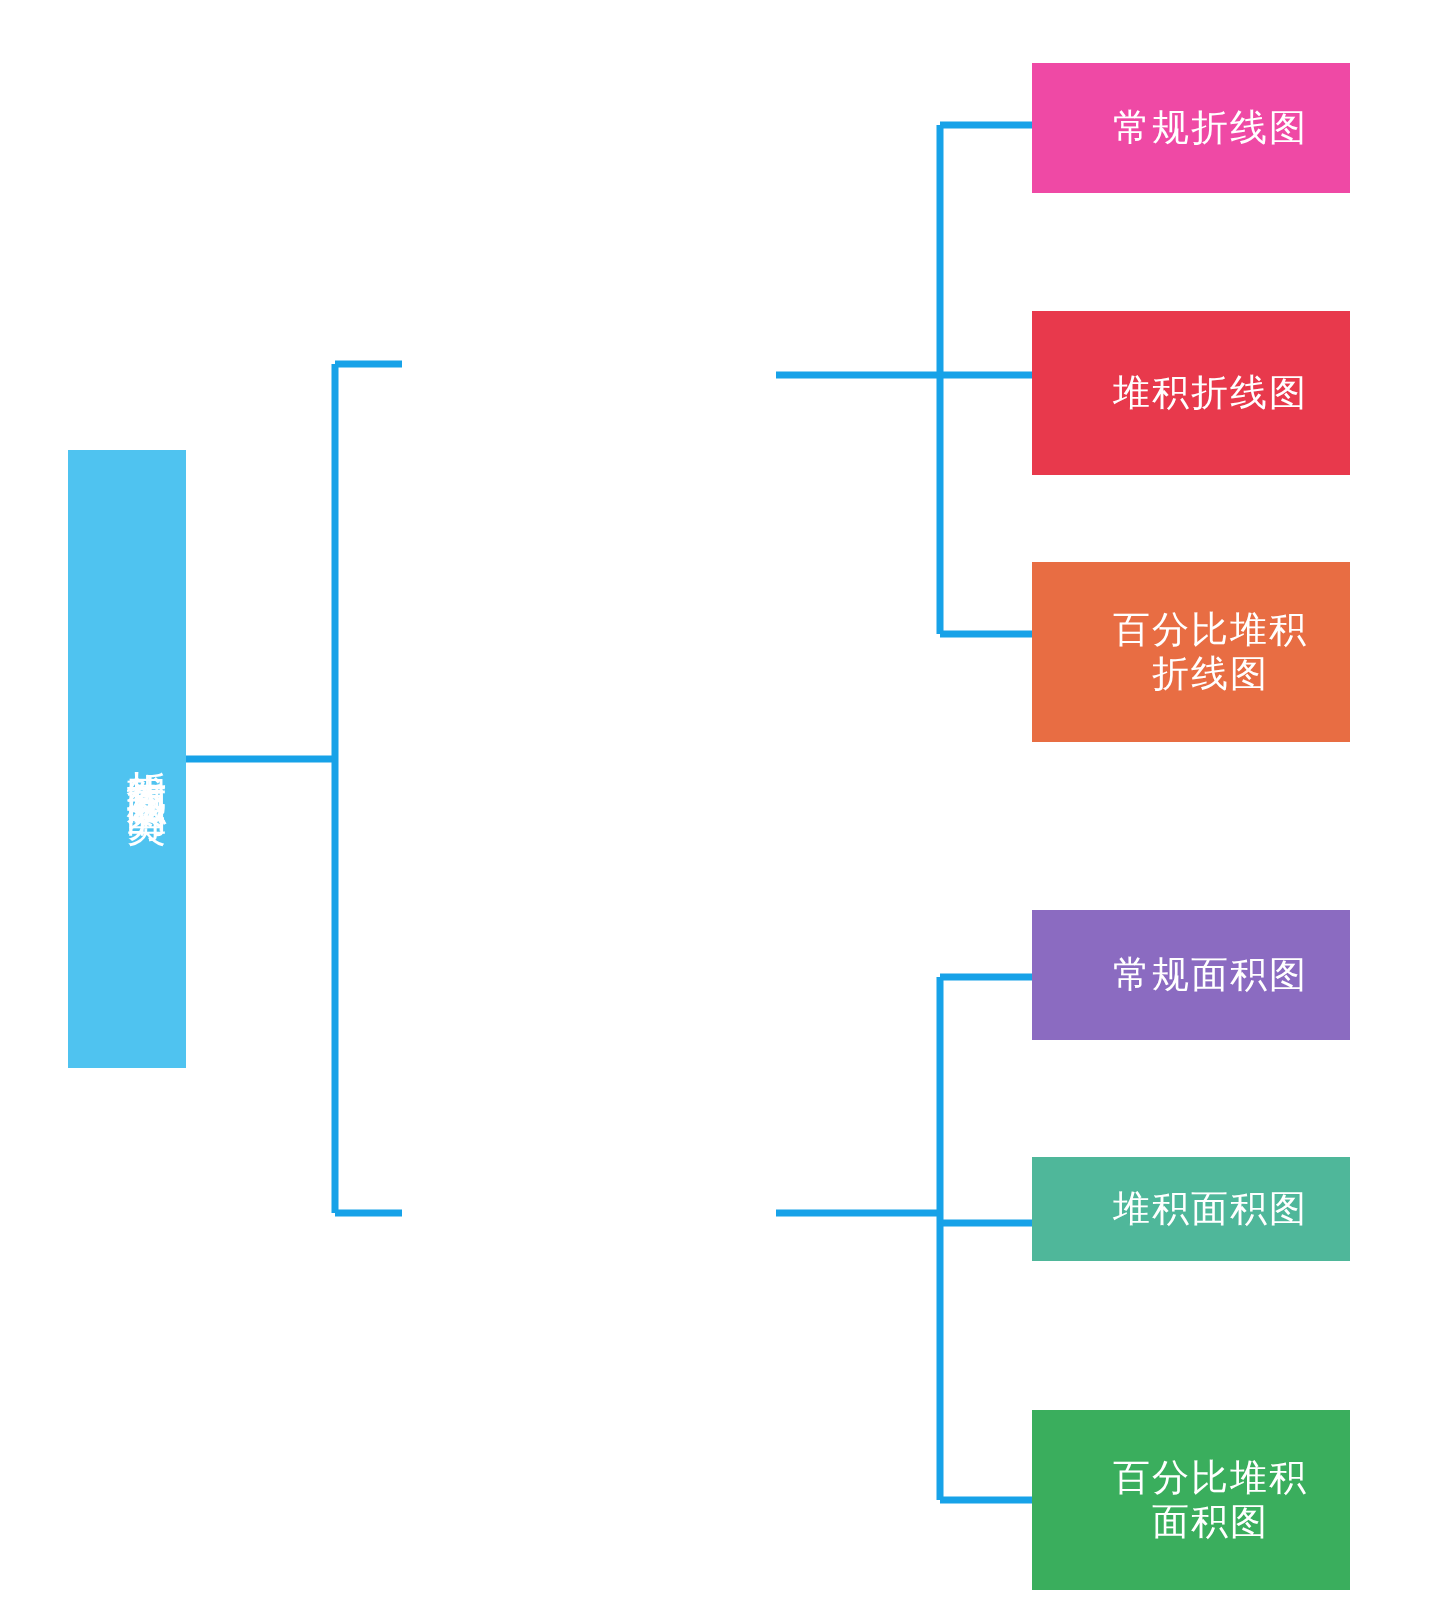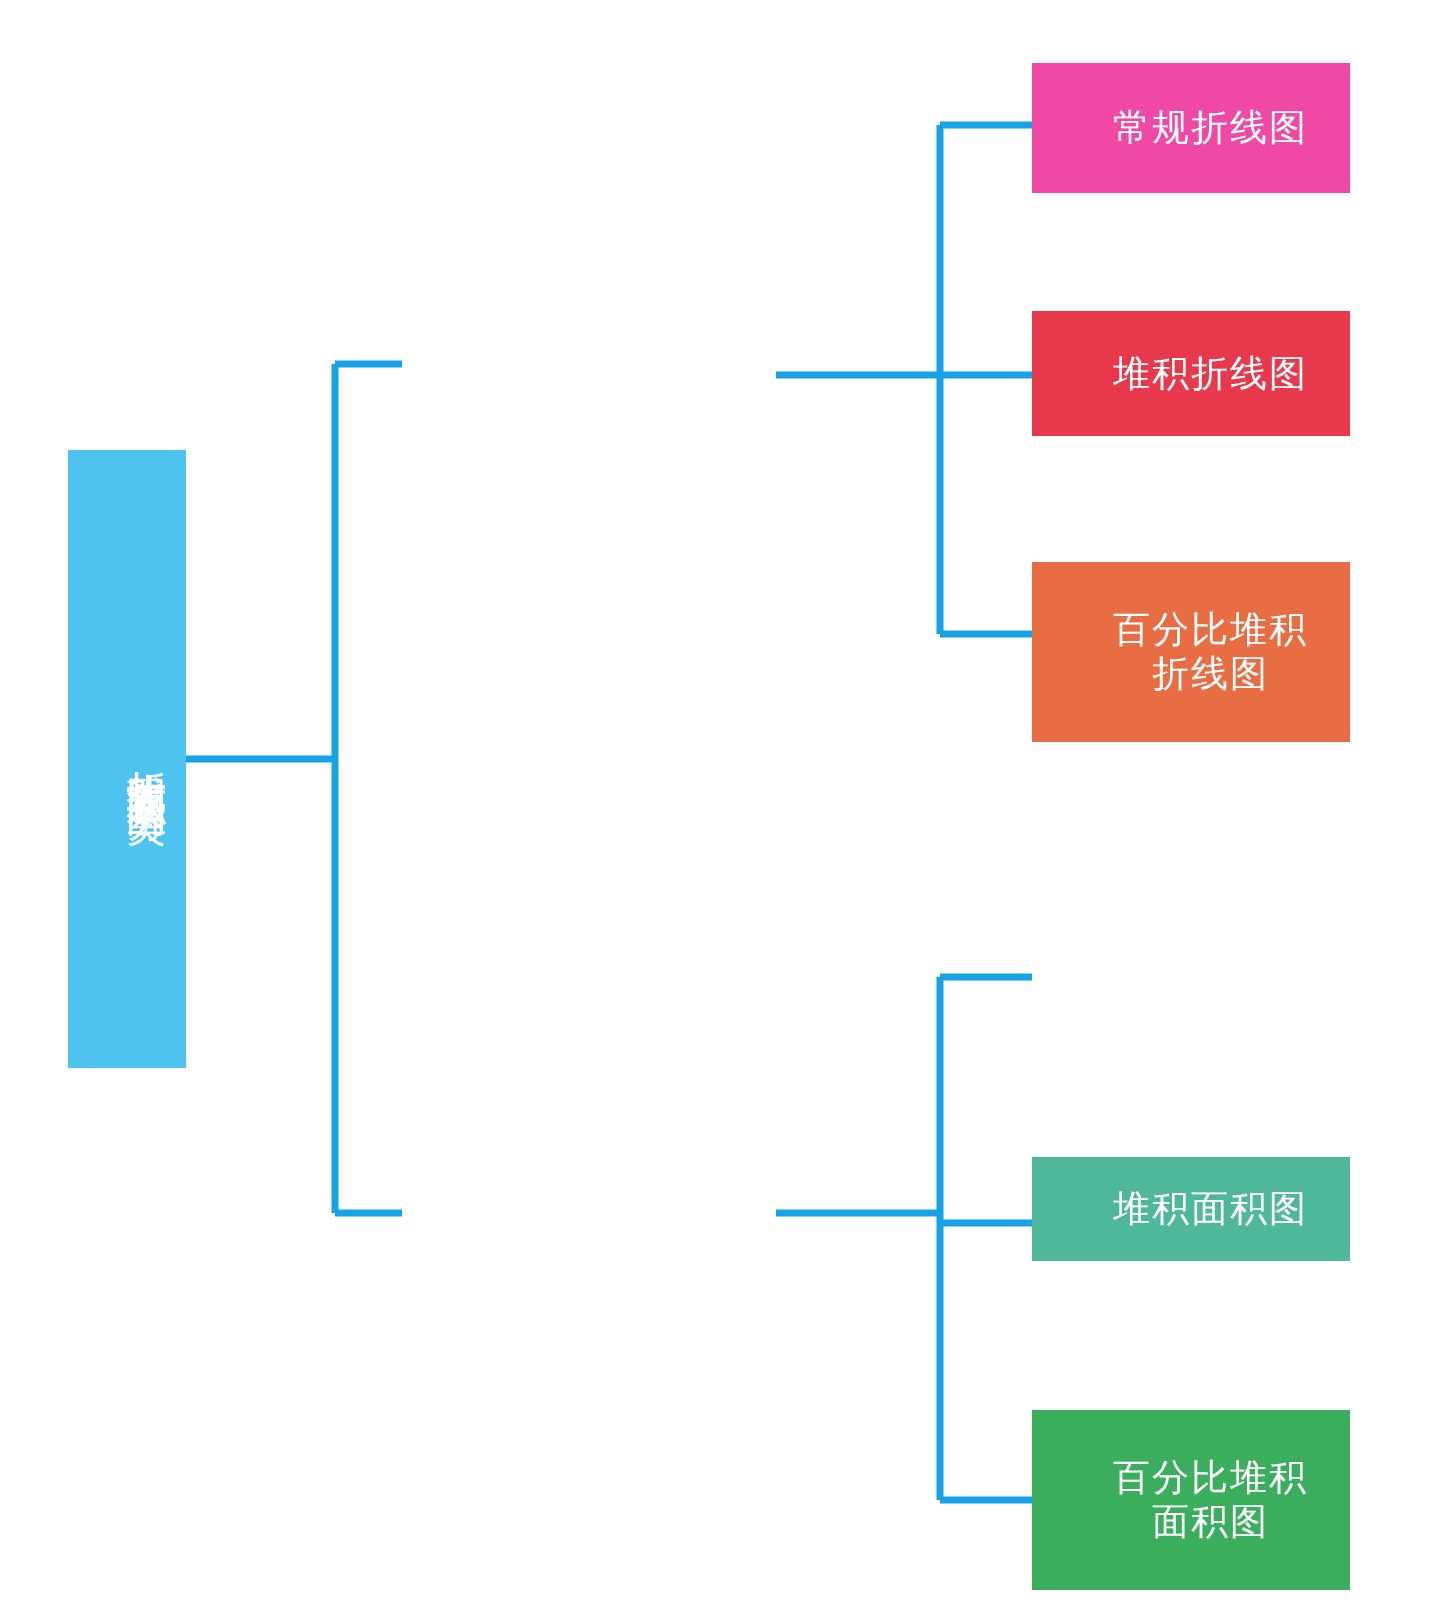--- a/index.html
+++ b/index.html
@@ -77,21 +77,21 @@
   #node-area-cat  { left: 402px; top: 1142px; width: 374px; height: 113px; }
 
   
   .node-l3 {
     left: 1032px;
     width: 318px;
     font-size: 37px;
     letter-spacing: 2px;
   }
   #node-line-normal   { top: 63px;   height: 130px; background: #EF49A5; }
-  #node-line-stacked  { top: 311px;  height: 125px; background: #E8394C; }
+  #node-line-stacked  { top: 311px;  height: 164px; background: #E8394C; }
   #node-line-pct      { top: 562px;  height: 180px; background: #E86D43; }
   #node-area-normal   { top: 910px;  height: 130px; background: #8B6BC1; }
   #node-area-stacked  { top: 1157px; height: 104px; background: #4FB79A; }
   #node-area-pct      { top: 1410px; height: 180px; background: #3AAE5D; }
 </style>
 </head>
 <body>
 
 <div id="canvas">
 
@@ -132,20 +132,23 @@
 
   <div class="node node-l3" id="node-line-stacked">
     <span class="label">堆积折线图</span>
   </div>
 
   <div class="node node-l3" id="node-line-pct">
     <span class="label">百分比堆积
 折线图</span>
   </div>
 
+  <div class="node node-l3" id="node-area-normal">
+    <span class="label">常规面积图</span>
+  </div>
 
   <div class="node node-l3" id="node-area-stacked">
     <span class="label">堆积面积图</span>
   </div>
 
   <div class="node node-l3" id="node-area-pct">
     <span class="label">百分比堆积
 面积图</span>
   </div>
 

